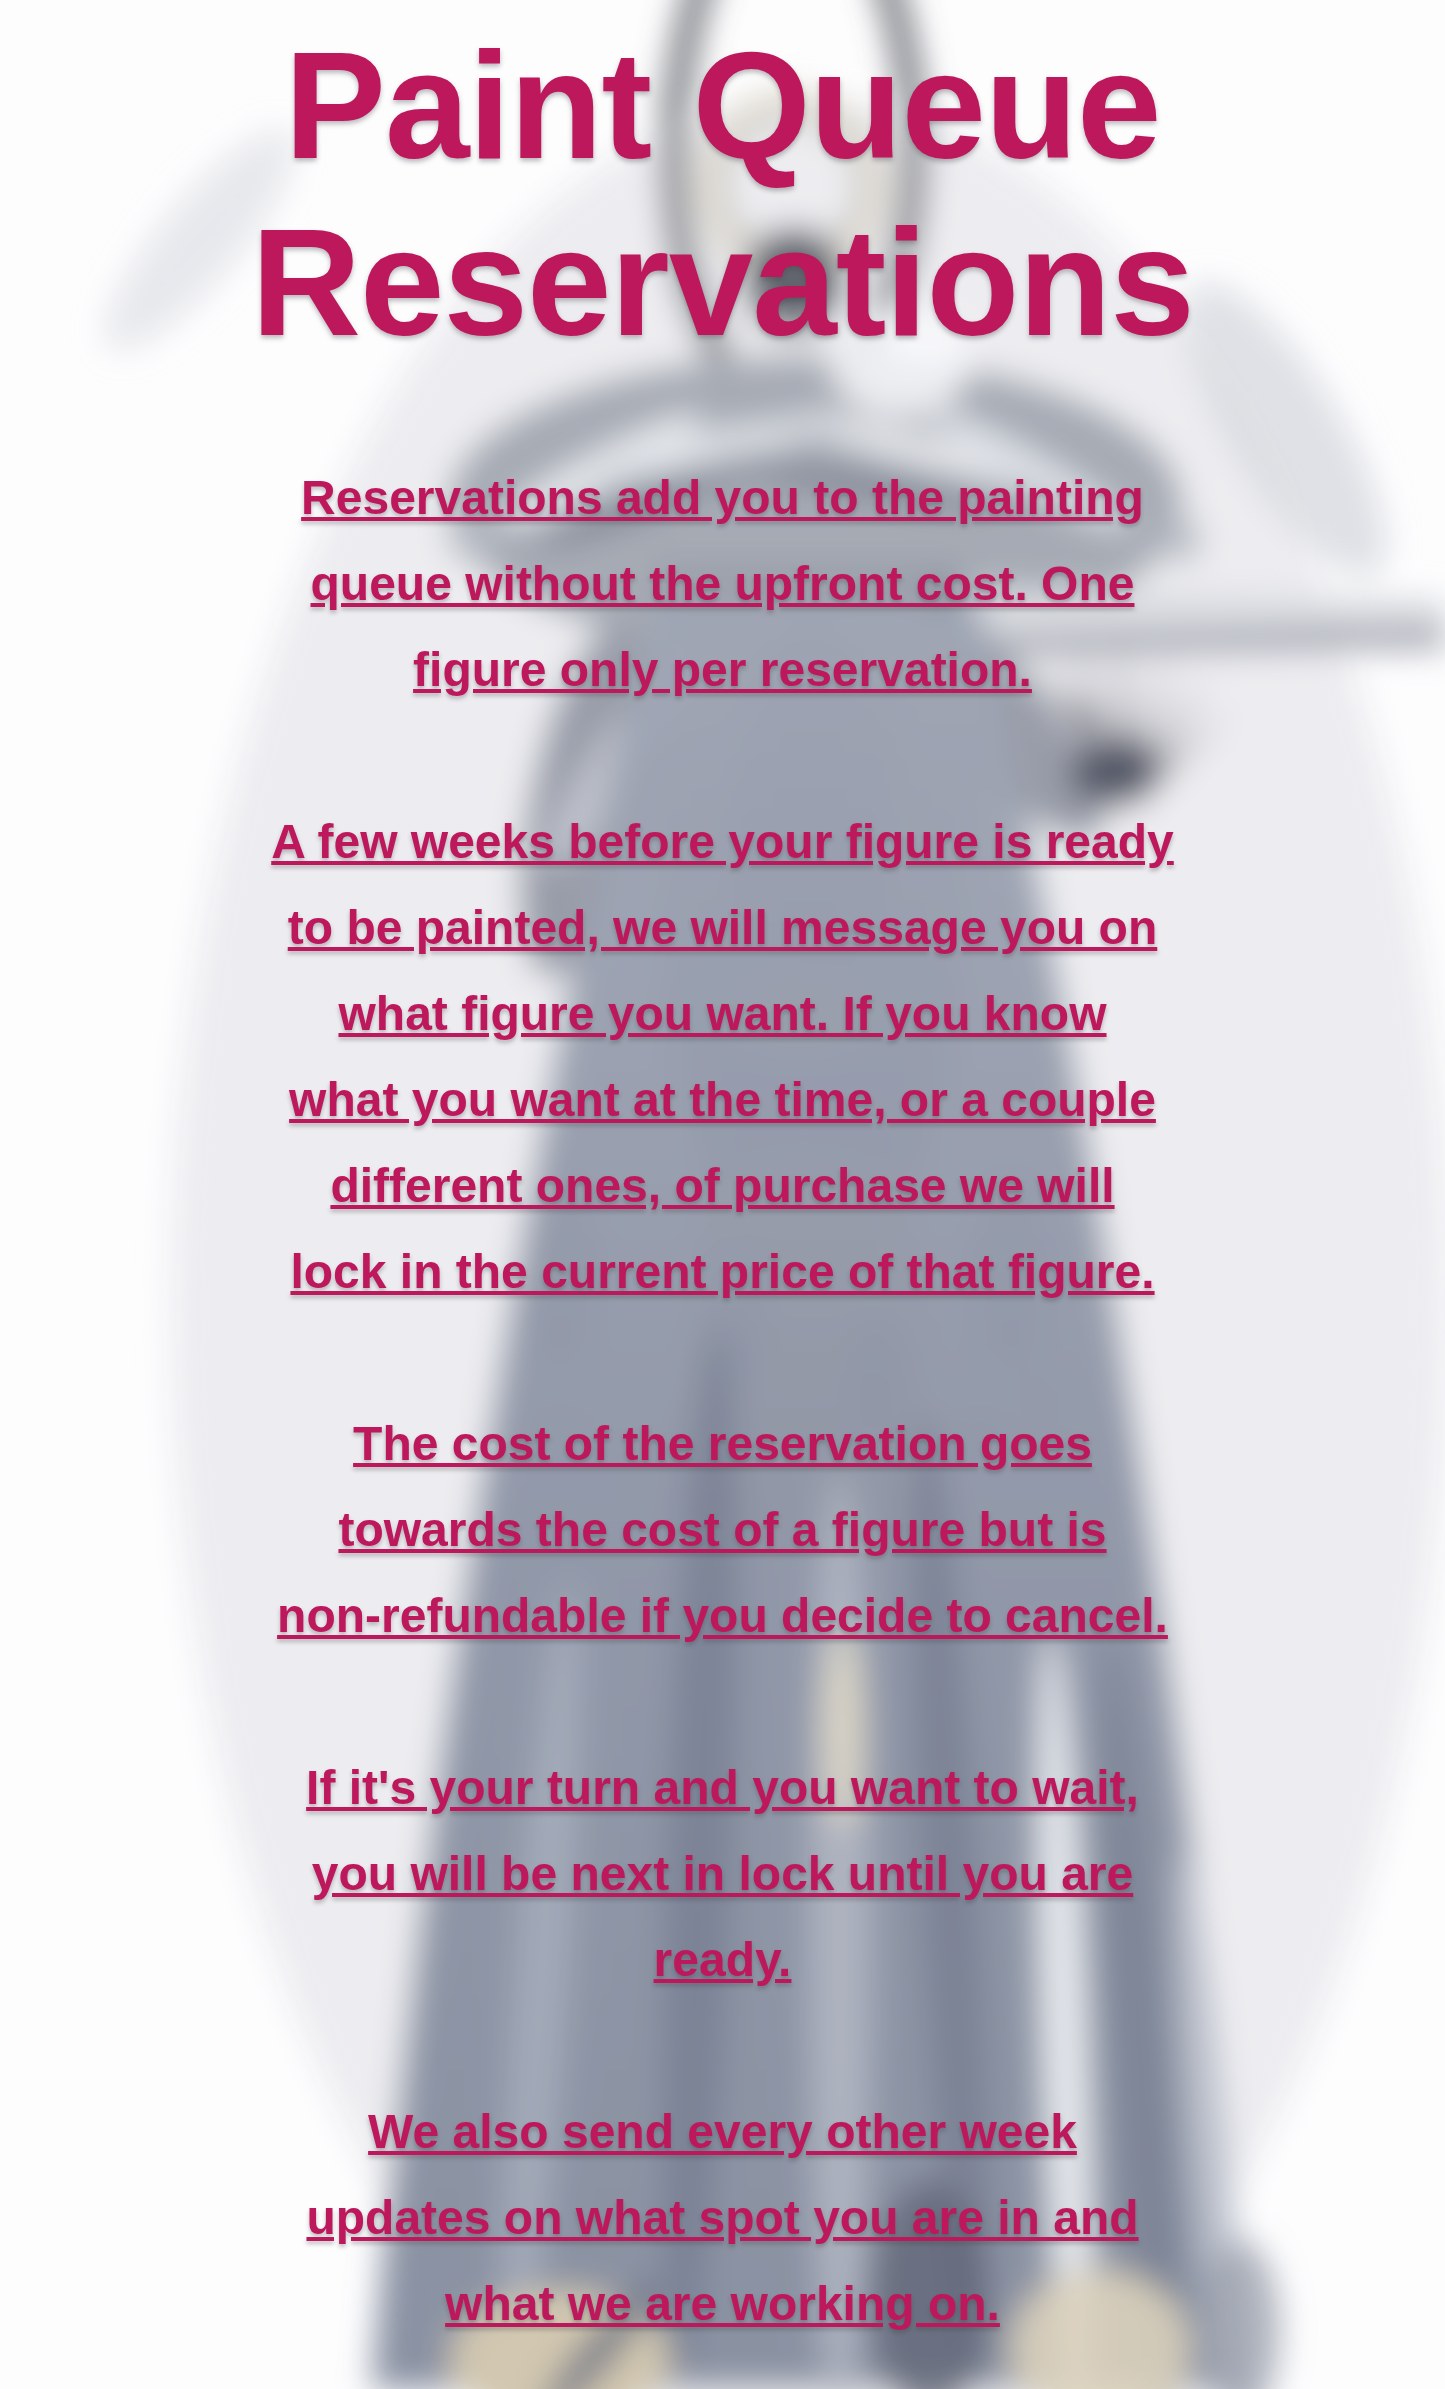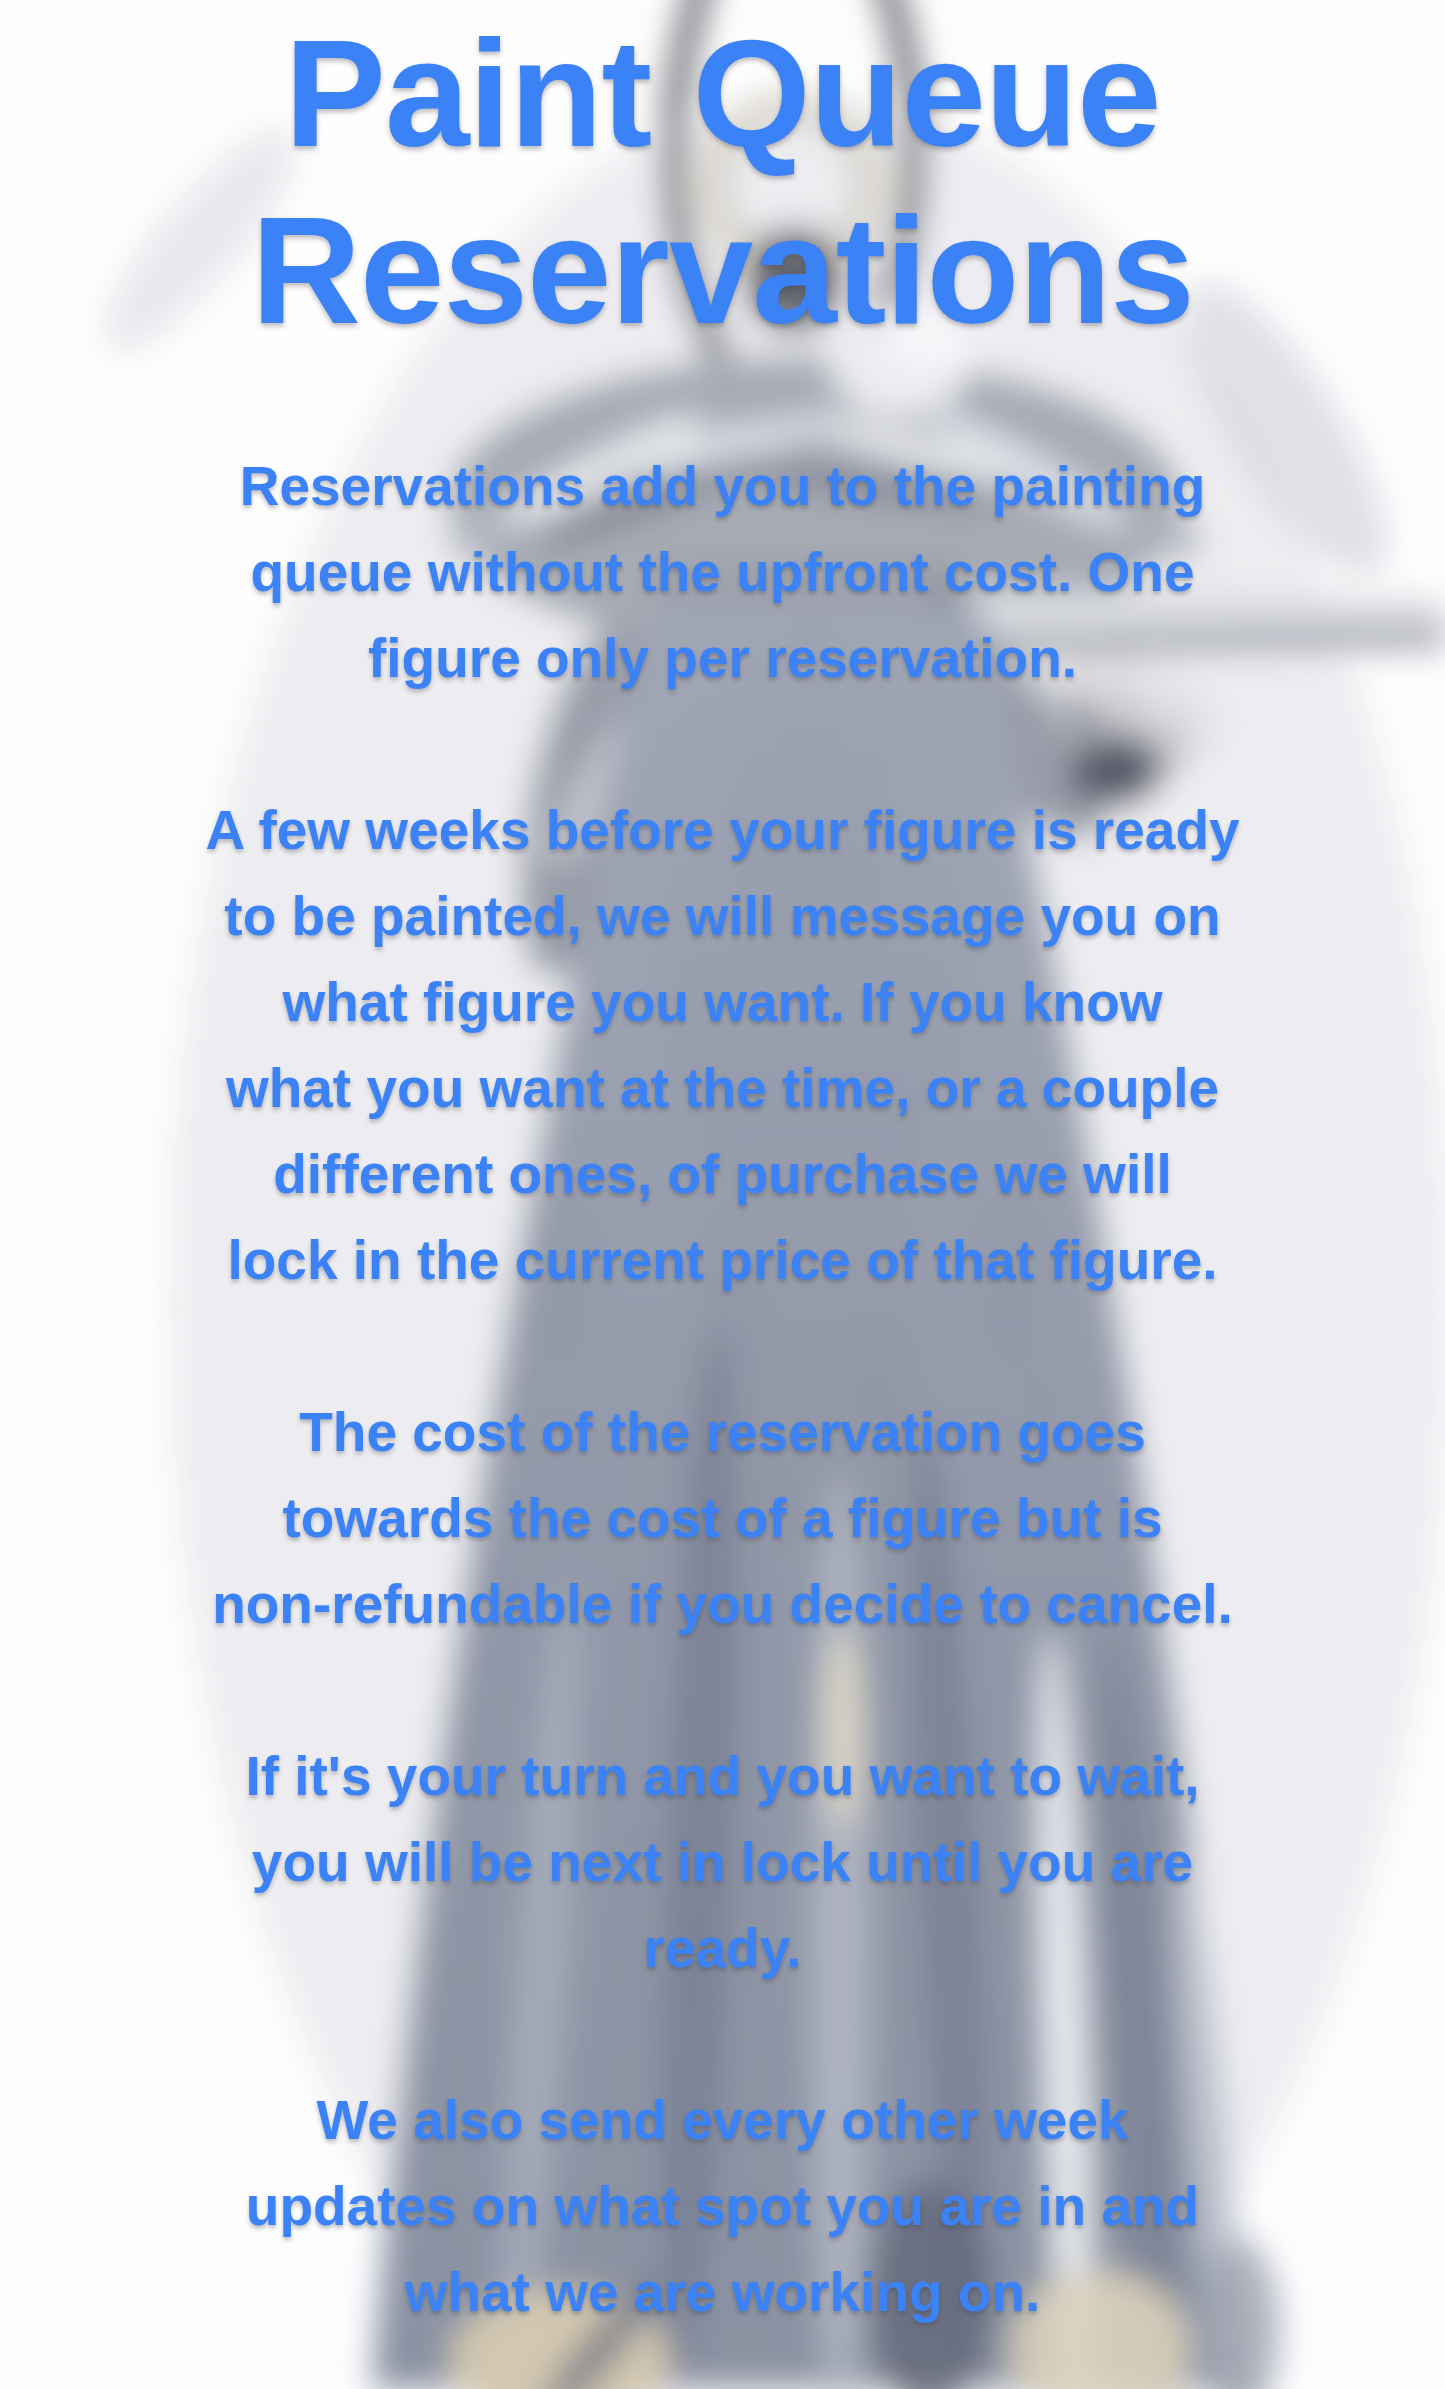--- a/index.html
+++ b/index.html
@@ -8,39 +8,40 @@
     width:1445px;height:2389px;
     overflow:hidden;
     background:#fdfdfe;
     font-family:"Liberation Sans","DejaVu Sans",sans-serif;
   }
   .bg{
     position:absolute;inset:0;width:100%;height:100%;display:block;
   }
   .content{
     position:absolute;inset:0;
-    padding-top:5px;
+    padding-top:17px;
     text-align:center;
-    color:#3b82f6;
+    color:#be185d;
     font-weight:700;
   }
   .title{
     margin:0 0 84px 0;
     font-size:152px;
     line-height:177px;
     letter-spacing:-1px;
     white-space:pre-line;
     text-shadow:0 3px 5px rgba(60,60,65,0.35);
   }
   .para{
     margin:0 0 86px 0;
-    font-size:55px;
+    font-size:48px;
     line-height:86px;
     white-space:pre-line;
     text-shadow:0 3px 4px rgba(60,60,65,0.32);
+    text-decoration:underline;
   }
   .para:last-child{margin-bottom:0;text-align:center;}
 </style>
 </head>
 <body>
 
 <div class="page">
 
   <svg class="bg" viewBox="0 0 1445 2389" preserveAspectRatio="none" role="img" aria-label="Blurred photo of a painted fantasy miniature figure with a horned helmet, circular ring ornament, spiked pauldrons, a sword held horizontally to the right, and long flowing blue-grey robes on a tan base">
     <defs>

